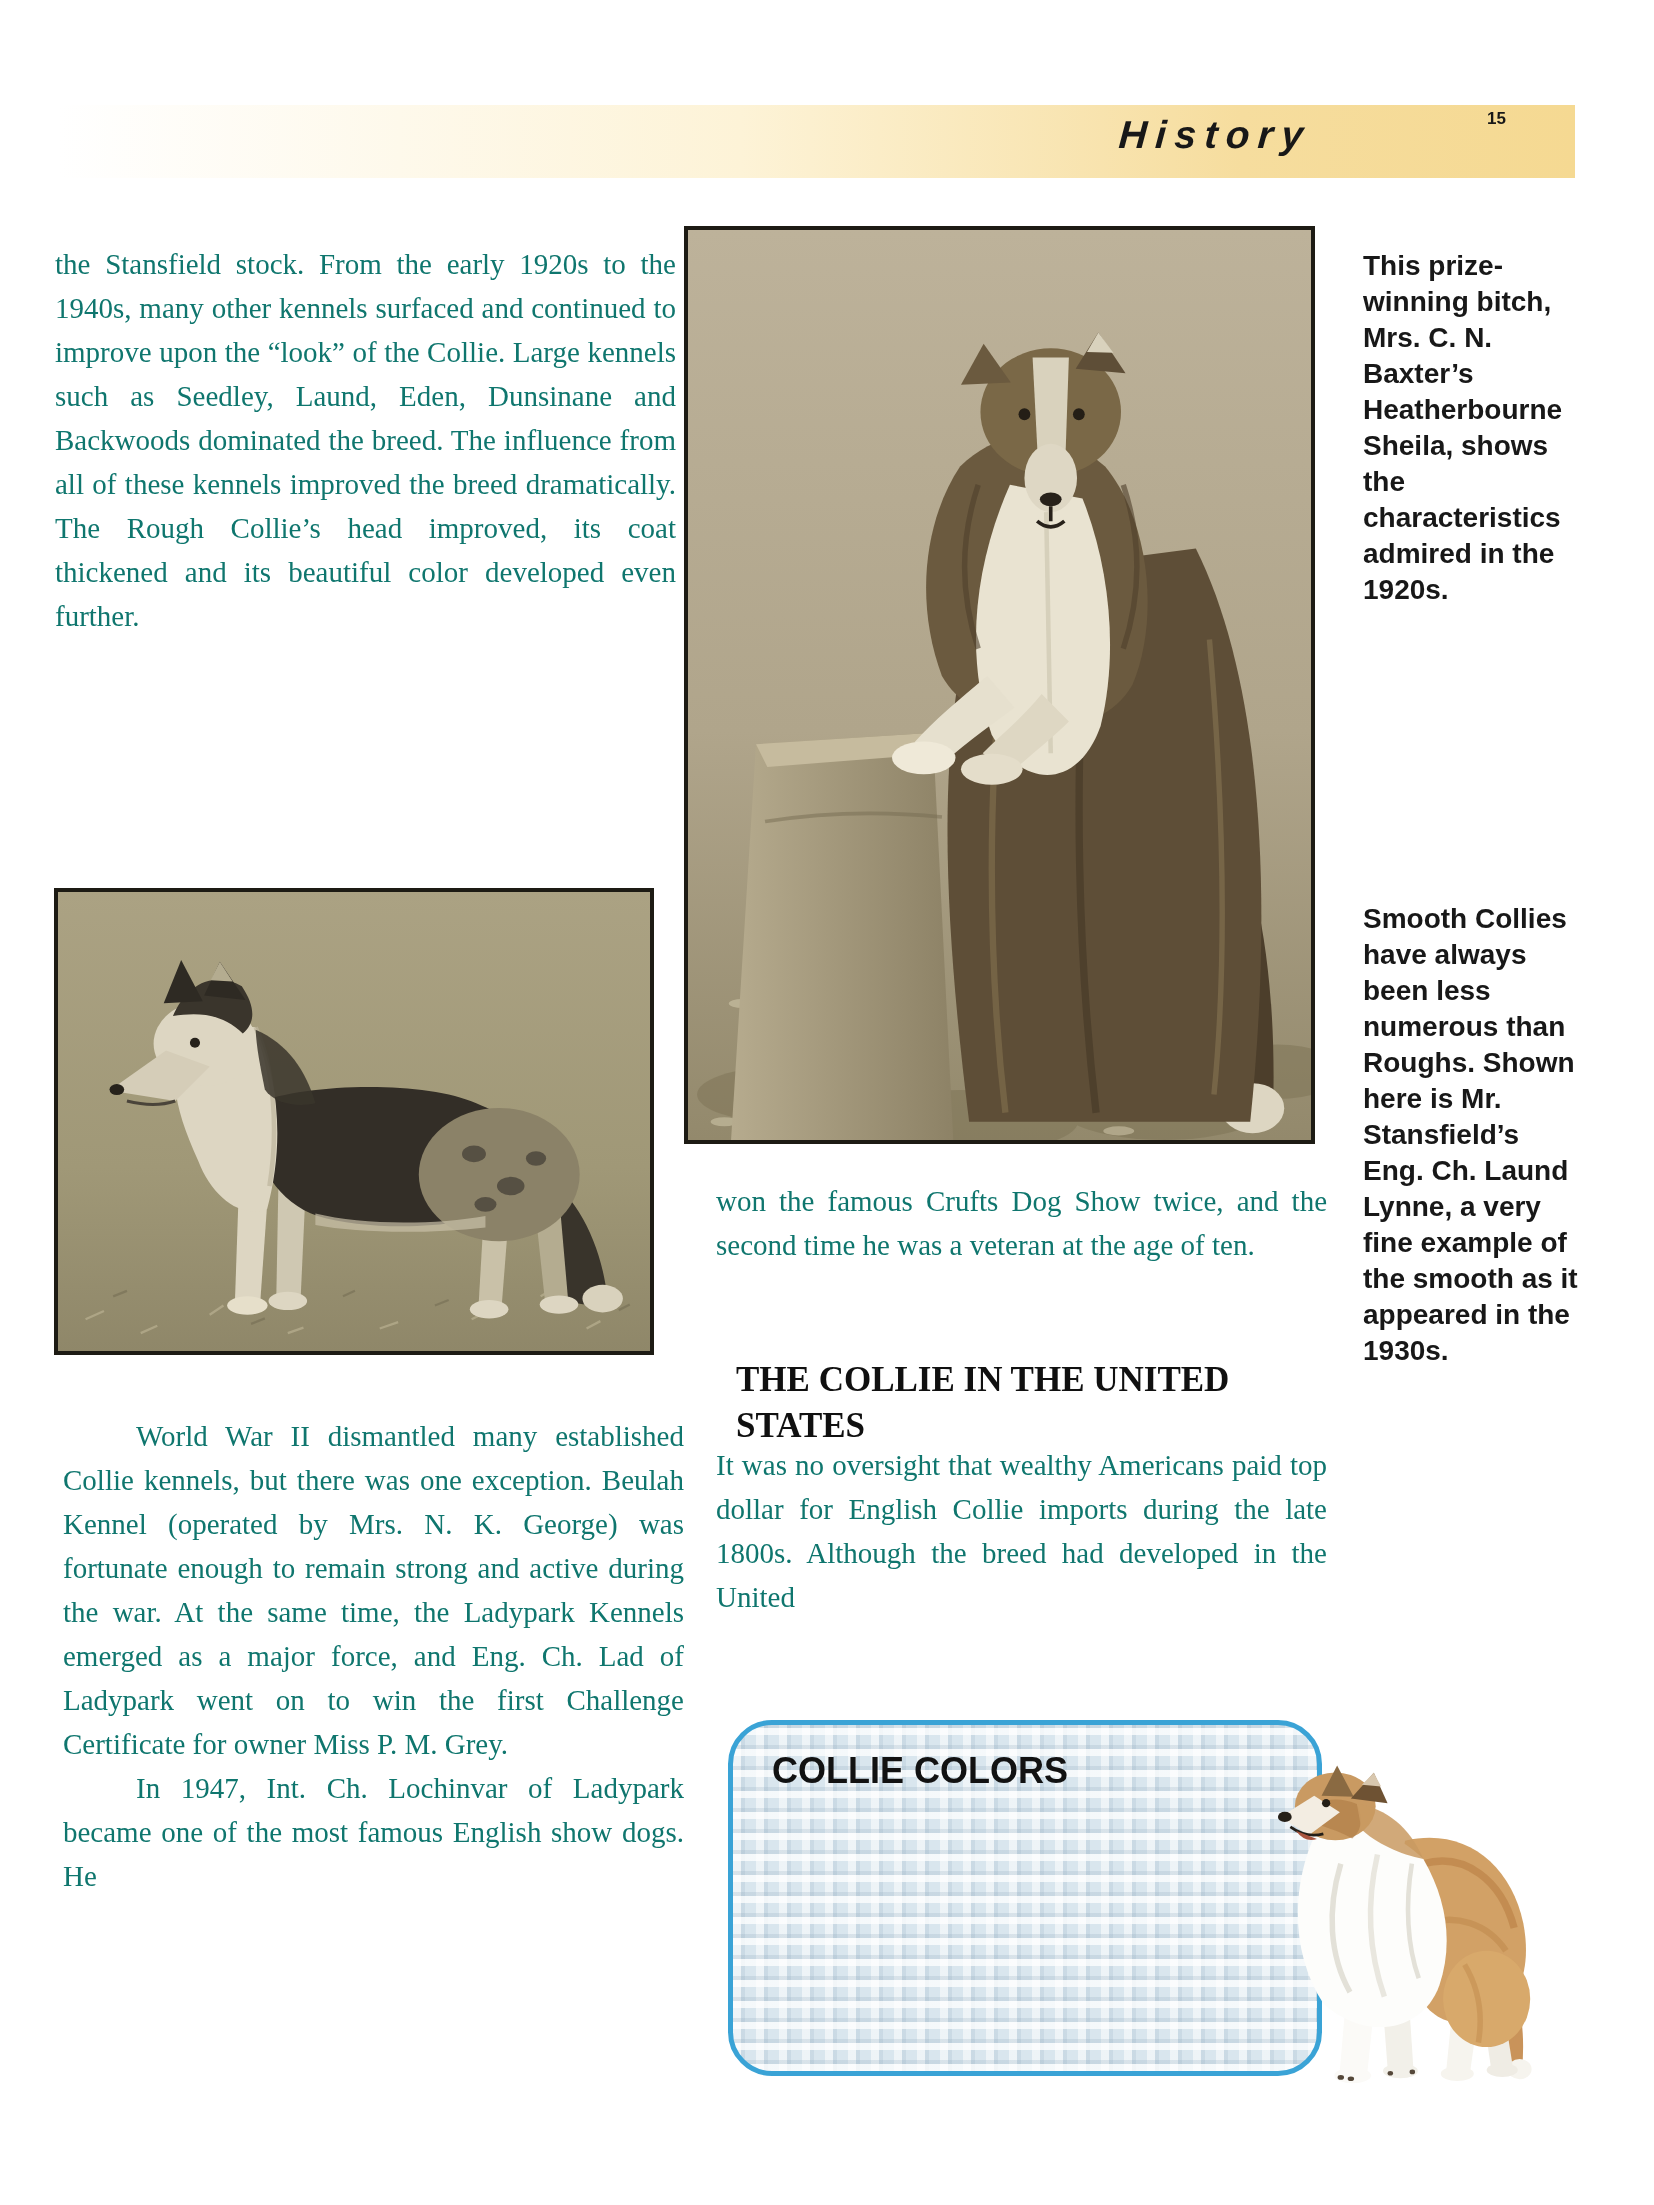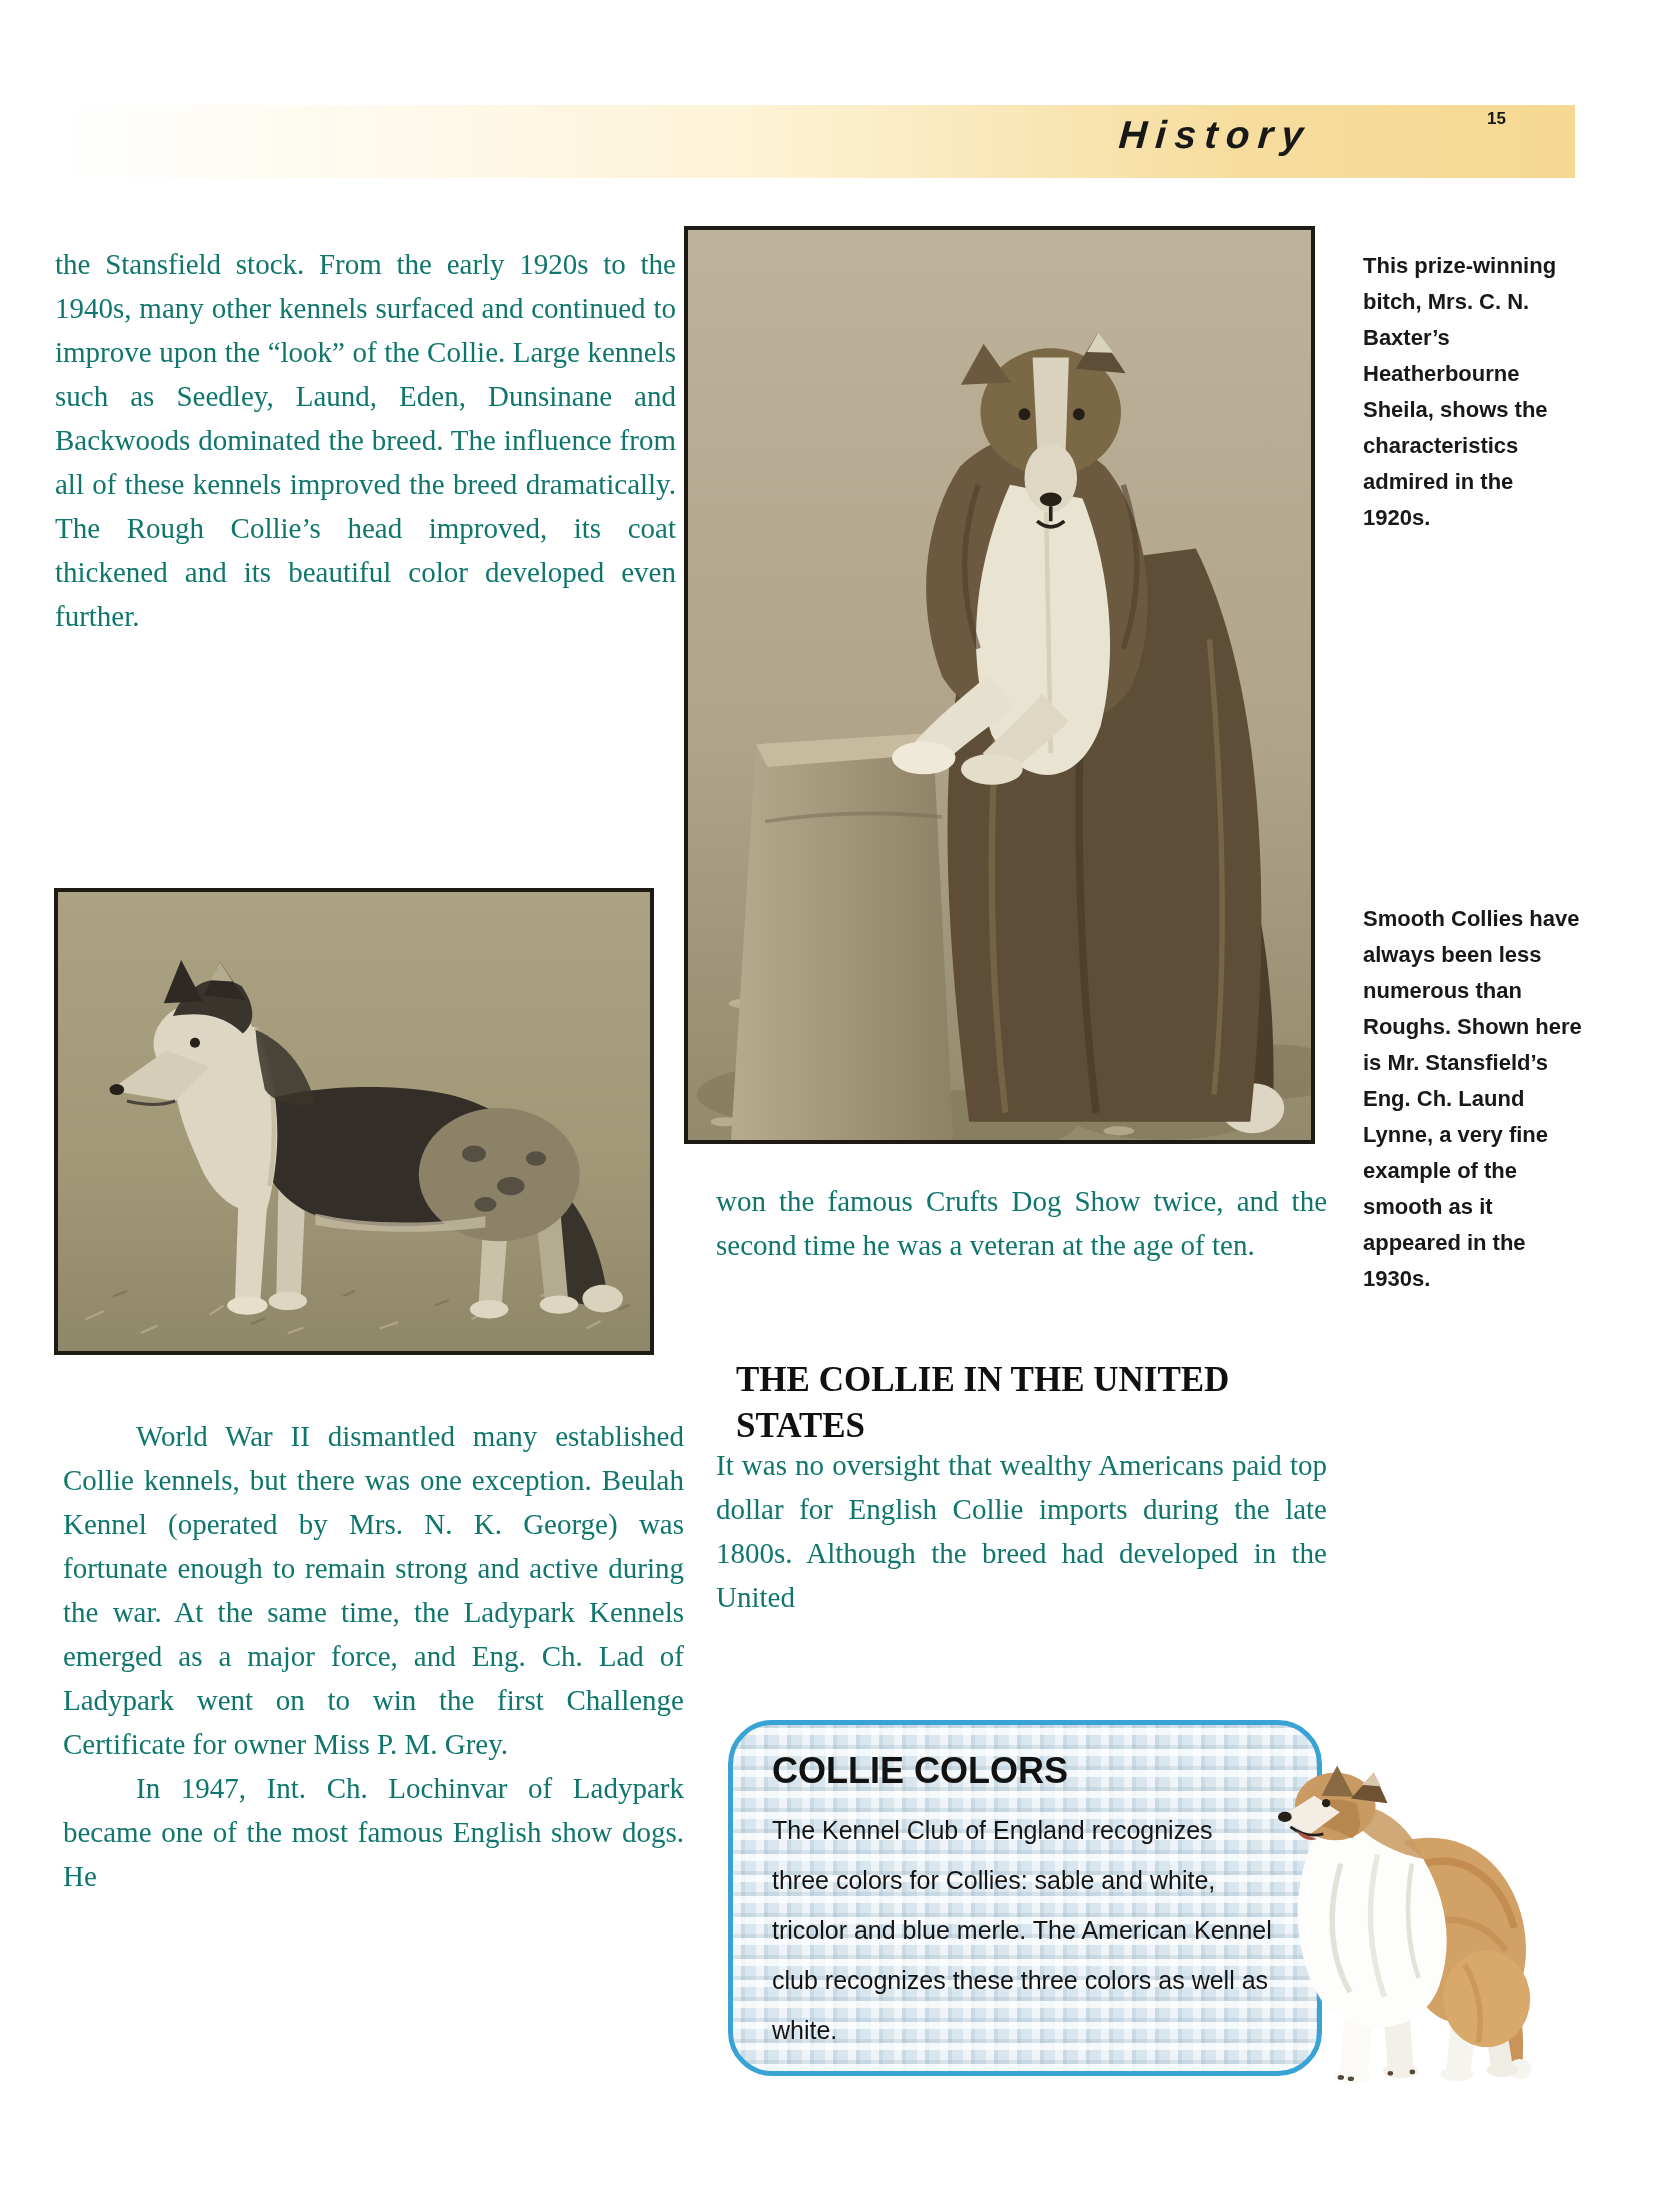--- a/index.html
+++ b/index.html
@@ -30,21 +30,21 @@
   .mid-para-1 { position:absolute; left:716px; top:1179px; width:611px; }
   .mid-heading {
     position:absolute; left:736px; top:1357px; width:611px;
     font-weight:bold; font-size:35px; line-height:46px; color:#101010; text-align:left;
   }
   .mid-para-2 { position:absolute; left:716px; top:1443px; width:611px; }
   
   .caption {
     position:absolute; left:1363px; width:220px;
     font-family:"Liberation Sans", sans-serif; font-weight:bold;
-    font-size:22px; line-height:36px; color:#181818; text-align:left;
+    font-size:28px; line-height:36px; color:#181818; text-align:left;
   }
   .caption-1 { top:248px; }
   .caption-2 { top:901px; }
   
   .photo { position:absolute; border:4.1px solid #1d1b14; }
   .photo-rough { left:684px; top:226px; width:631px; height:918px; }
   .photo-smooth { left:54px; top:888px; width:600px; height:467px; }
   .photo svg { display:block; width:100%; height:100%; }
   
   .colors-box {
@@ -231,21 +231,20 @@
     <p class="indent">World War II dismantled many established Collie kennels, but there was one exception. Beulah Kennel (operated by Mrs. N. K. George) was fortunate enough to remain strong and active during the war. At the same time, the Ladypark Kennels emerged as a major force, and Eng. Ch. Lad of Ladypark went on to win the first Challenge Certificate for owner Miss P. M. Grey.</p>
     <p class="indent">In 1947, Int. Ch. Lochinvar of Ladypark became one of the most famous English show dogs. He</p>
   </div>
 
   <div class="serif-col mid-para-1">won the famous Crufts Dog Show twice, and the second time he was a veteran at the age of ten.</div>
   <div class="mid-heading">THE COLLIE IN THE UNITED STATES</div>
   <div class="serif-col mid-para-2">It was no oversight that wealthy Americans paid top dollar for English Collie imports during the late 1800s. Although the breed had developed in the United</div>
 
   <div class="colors-box">
     <div class="colors-title">COLLIE COLORS</div>
-    <div class="colors-body">The Kennel Club of England recognizes three colors for Collies: sable and white, tricolor and blue merle. The American Kennel club recognizes these three colors as well as white.</div>
   </div>
 
   <div class="collie-cutout">
     <svg viewBox="0 0 580 750">
 
       <path d="M520,480 C545,560 552,630 545,700 C525,710 505,705 495,690 C495,610 490,545 478,500 Z" fill="#c9935a"></path>
       <ellipse cx="540" cy="698" rx="26" ry="22" fill="#f6f4ee"></ellipse>
 
       <path d="M392,580 L380,700 L432,704 L448,590 Z" fill="#f6f4ee"></path>
       <path d="M462,590 L478,698 L525,692 L508,585 Z" fill="#efece4"></path>

